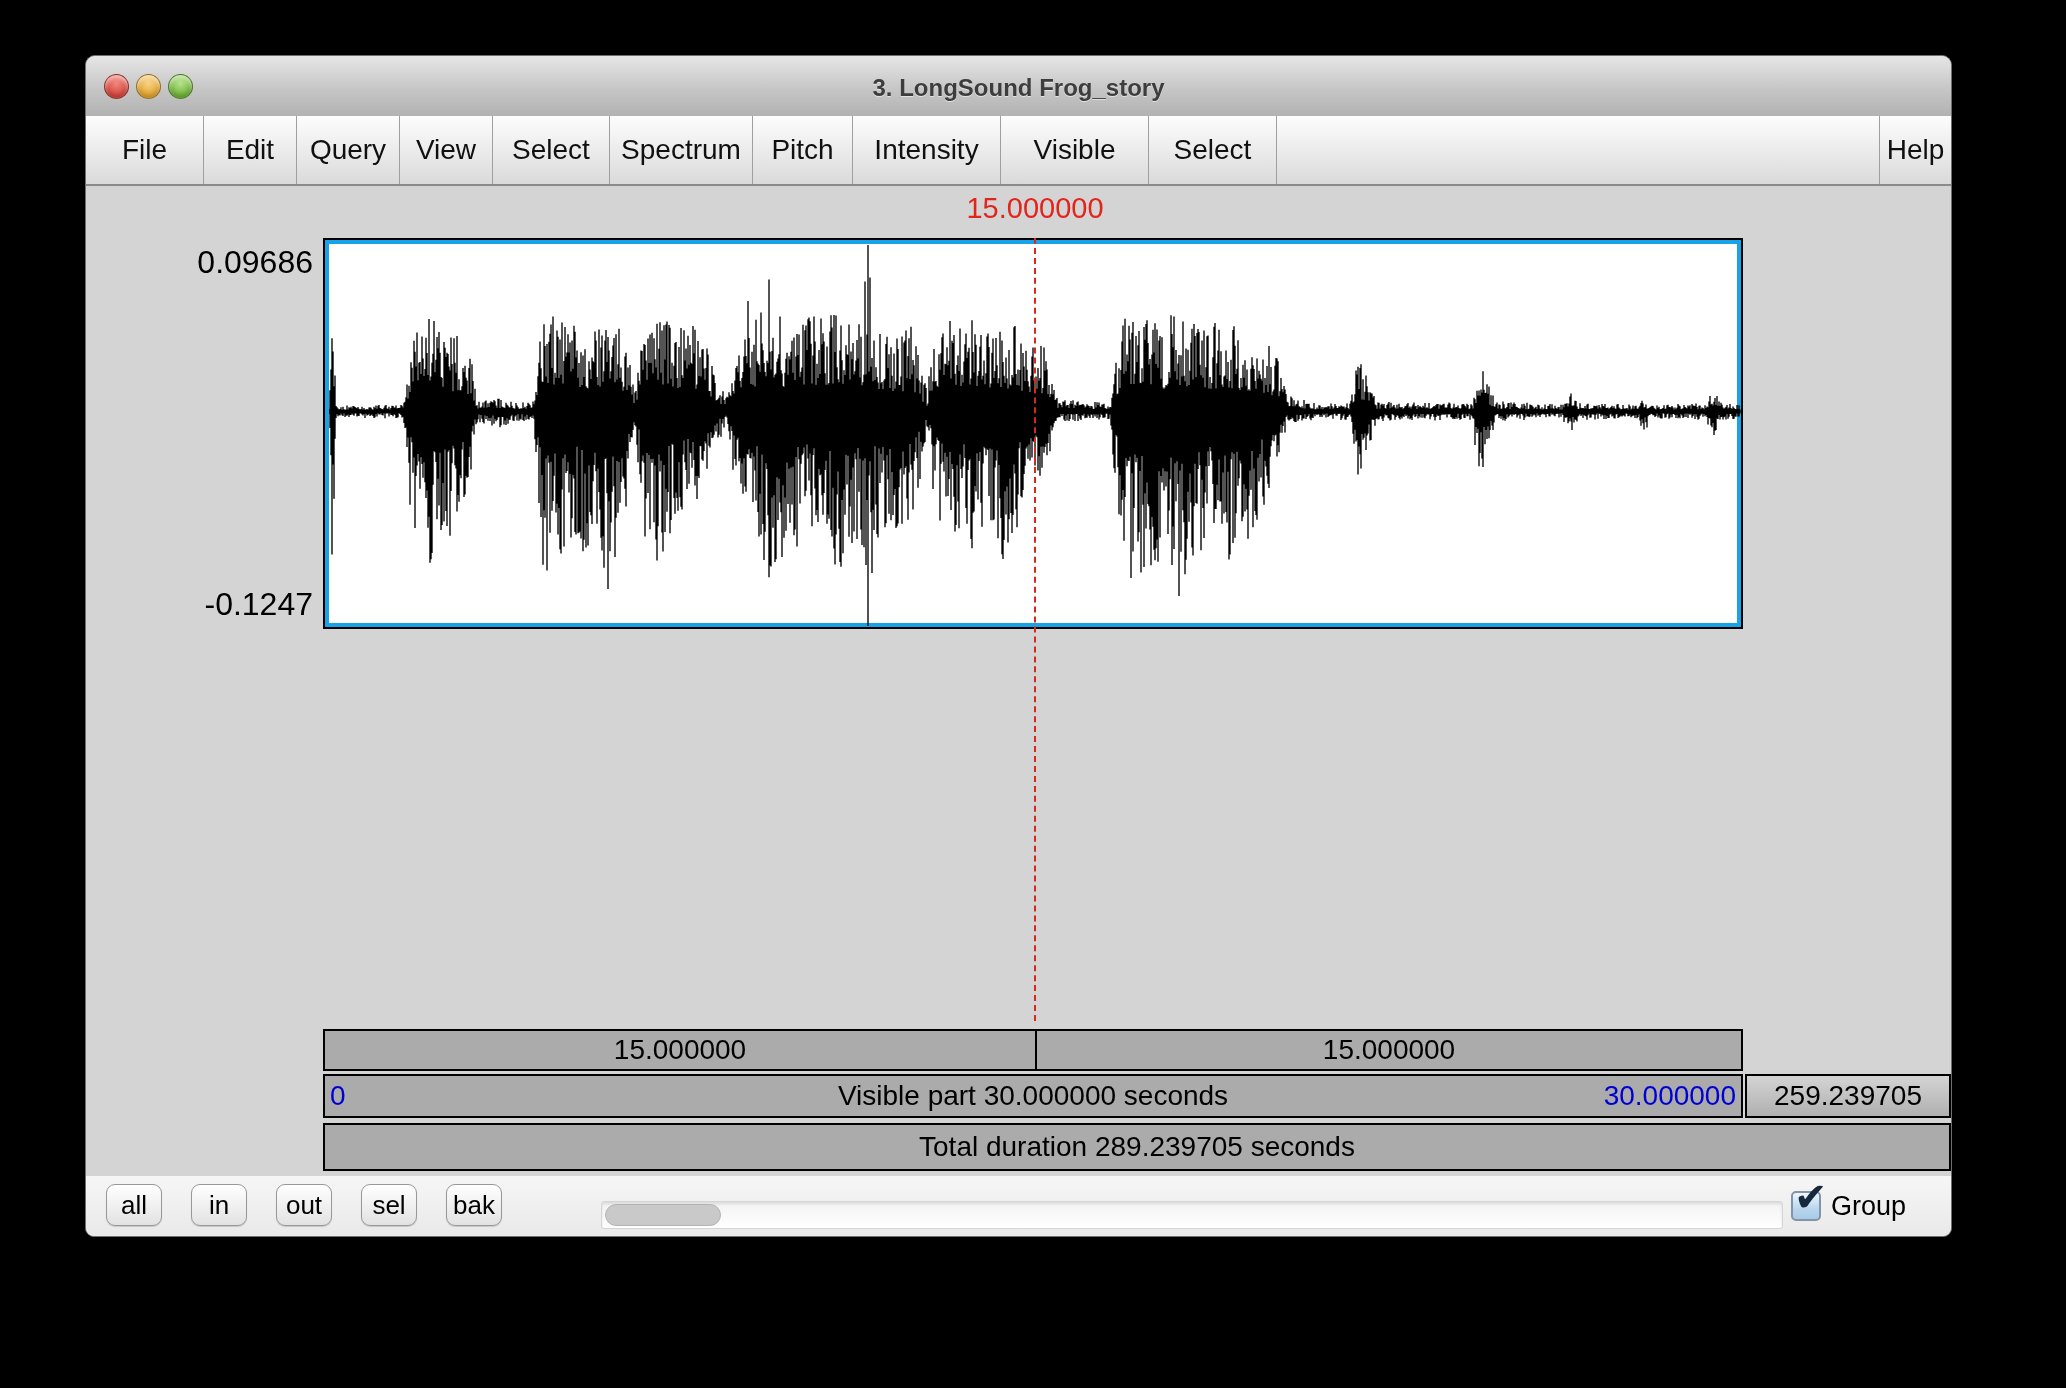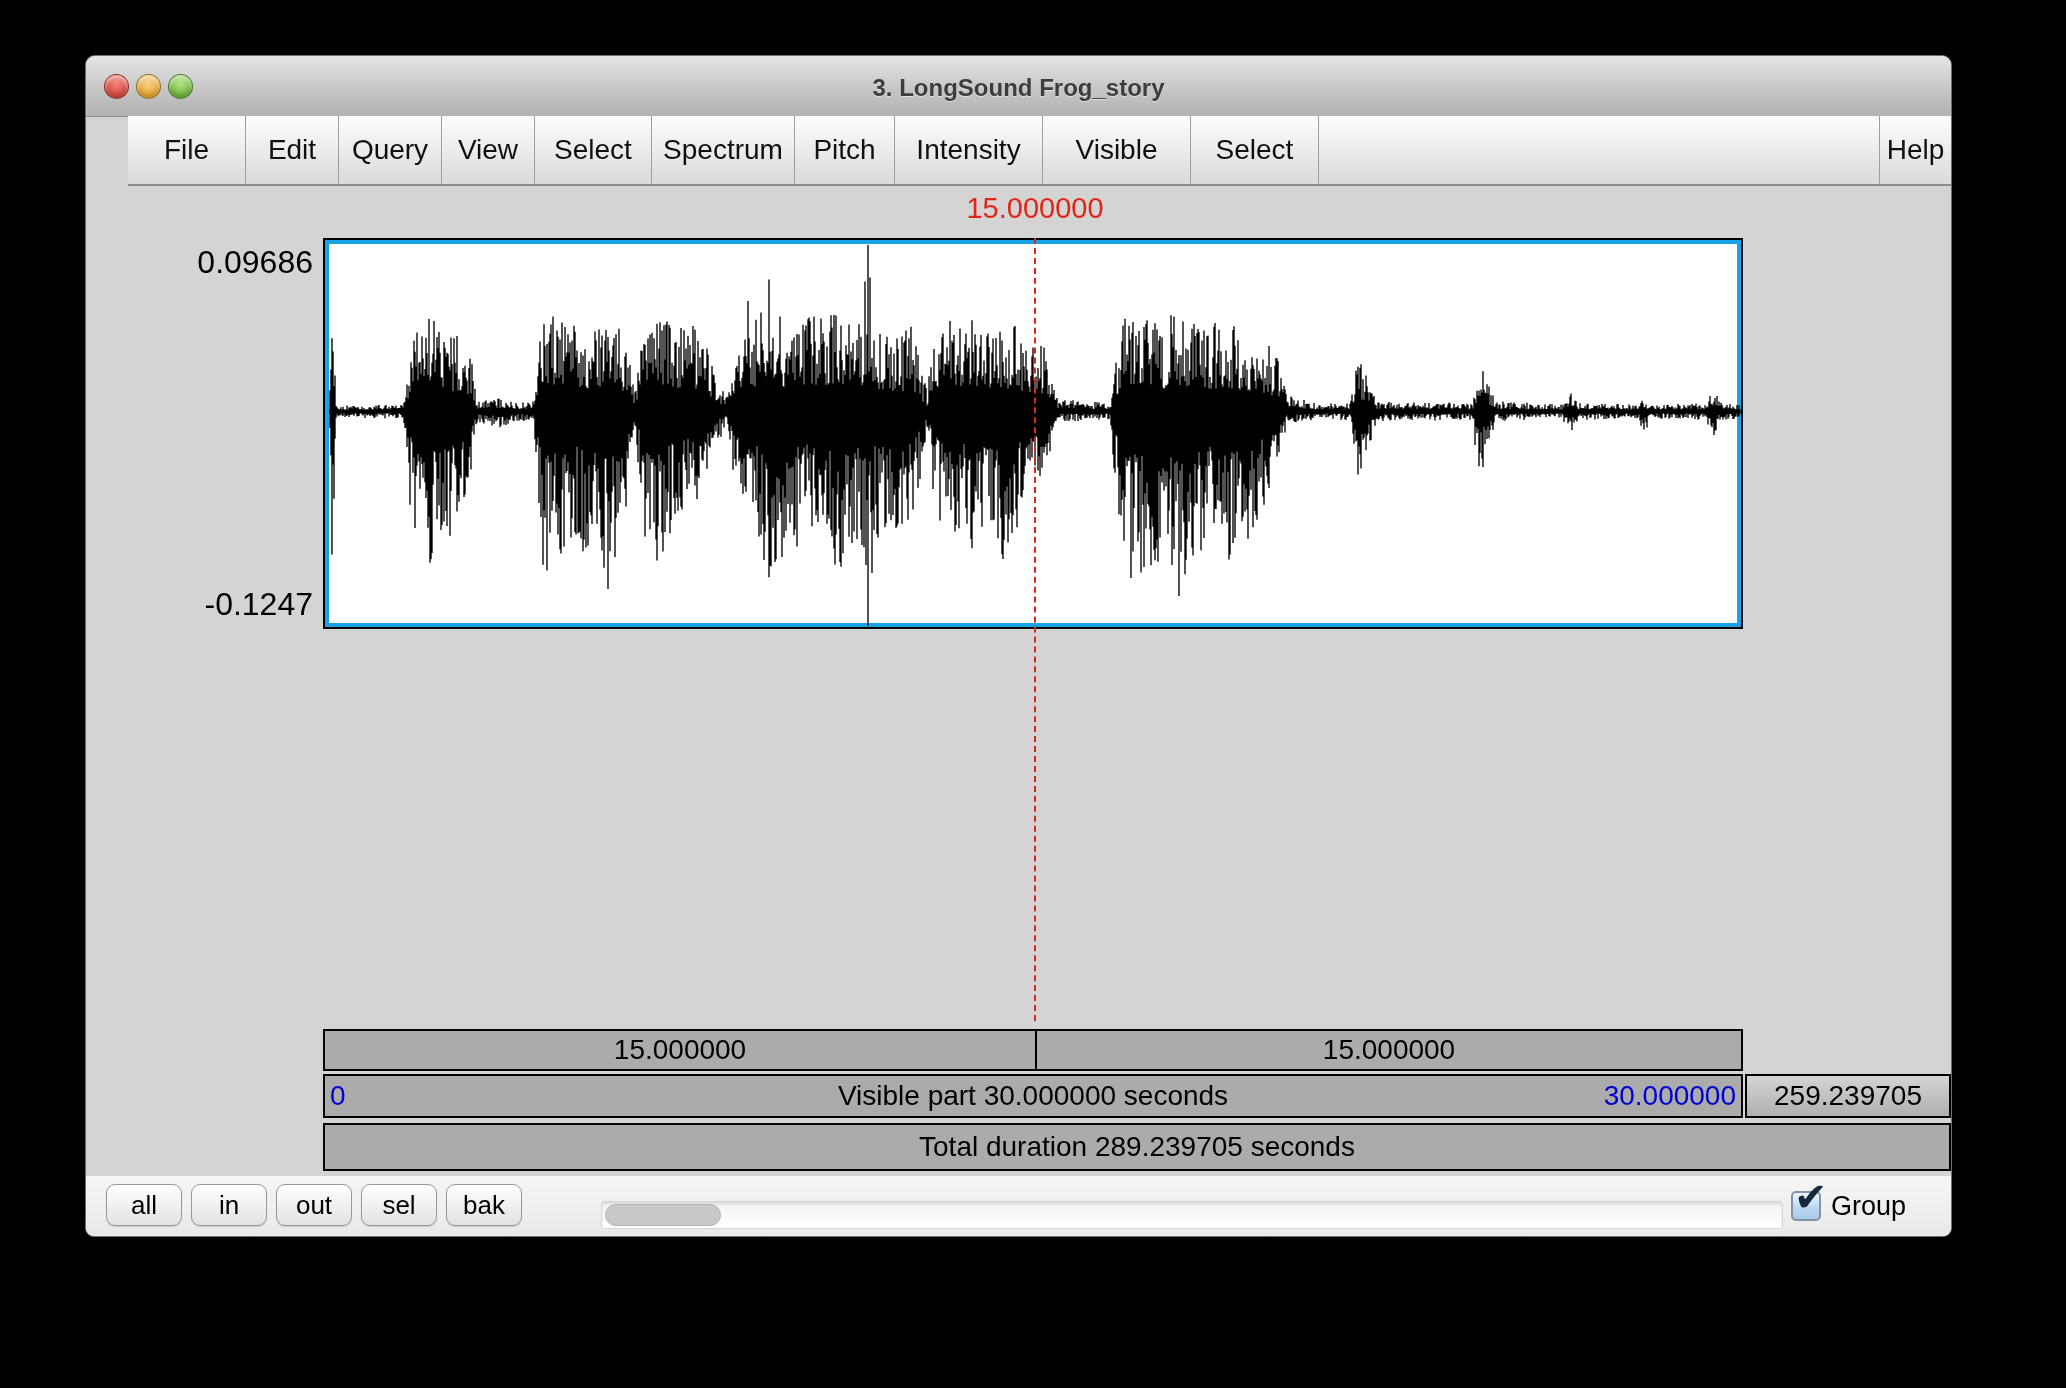--- a/index.html
+++ b/index.html
@@ -26,21 +26,21 @@
   .traffic.yellow{left:50px;background:radial-gradient(circle at 50% 35%, #f8d388, #e2a42c 70%);}
   .traffic.green{left:82px;background:radial-gradient(circle at 50% 35%, #b6e48c, #6fb236 70%);}
   .title-text{
     position:absolute;left:0;right:0;top:0;height:60px;line-height:64px;text-align:center;
     font-size:24px;font-weight:bold;color:#3d3d3d;text-shadow:0 1px 0 rgba(255,255,255,.55);
   }
   
   .menubar{
     position:absolute;left:0;top:60px;right:0;height:70px;display:flex;
     background:linear-gradient(#fdfdfd,#dadada);
-    border-bottom:2px solid #8b8b8b;box-sizing:border-box;margin-left:42px;
+    border-bottom:2px solid #8b8b8b;box-sizing:border-box;
   }
   .menu-item{
     height:100%;display:flex;align-items:center;justify-content:center;
     font-size:28px;color:#101010;border-right:1px solid #9f9f9f;box-sizing:border-box;
     background:linear-gradient(#fdfdfd,#dadada);cursor:default;
   }
   .menu-spacer{flex:1;}
   .menu-item.help{border-left:1px solid #9f9f9f;border-right:none;width:72px;}
   
   .content{position:absolute;left:0;top:130px;right:0;bottom:60px;background:#d4d4d4;}
@@ -86,21 +86,21 @@
   .bar-total    {left:237px;top:937px;width:1628px;height:48px;}
   .bar-visible .edge{position:absolute;font-size:28px;color:#0000d2;top:50%;transform:translateY(-50%);}
   .bar-visible .edge.left{left:5px;}
   .bar-visible .edge.right{right:5px;}
   
   .bottombar{
     position:absolute;left:0;right:0;bottom:0;height:60px;
     background:linear-gradient(#f6f6f6,#e9e9e9);
   }
   .btn{
-    position:absolute;top:8px;width:76px;height:42px;border-radius:9px;
+    position:absolute;top:8px;width:56px;height:42px;border-radius:9px;
     background:linear-gradient(#ffffff,#e2e2e2);border:1px solid #989898;box-sizing:border-box;
     font-size:26px;color:#000;display:flex;align-items:center;justify-content:center;
     box-shadow:0 1px 1px rgba(0,0,0,.15);cursor:default;
   }
   .btn.b-all{left:20px;} .btn.b-in{left:105px;} .btn.b-out{left:190px;}
   .btn.b-sel{left:275px;} .btn.b-bak{left:360px;}
   .scroll-track{
     position:absolute;left:515px;top:25px;width:1182px;height:28px;border-radius:3px;
     background:linear-gradient(#f2f2f2,#ffffff);border:1px solid #d6d6d6;box-sizing:border-box;
     box-shadow:inset 0 2px 3px rgba(0,0,0,.10);

